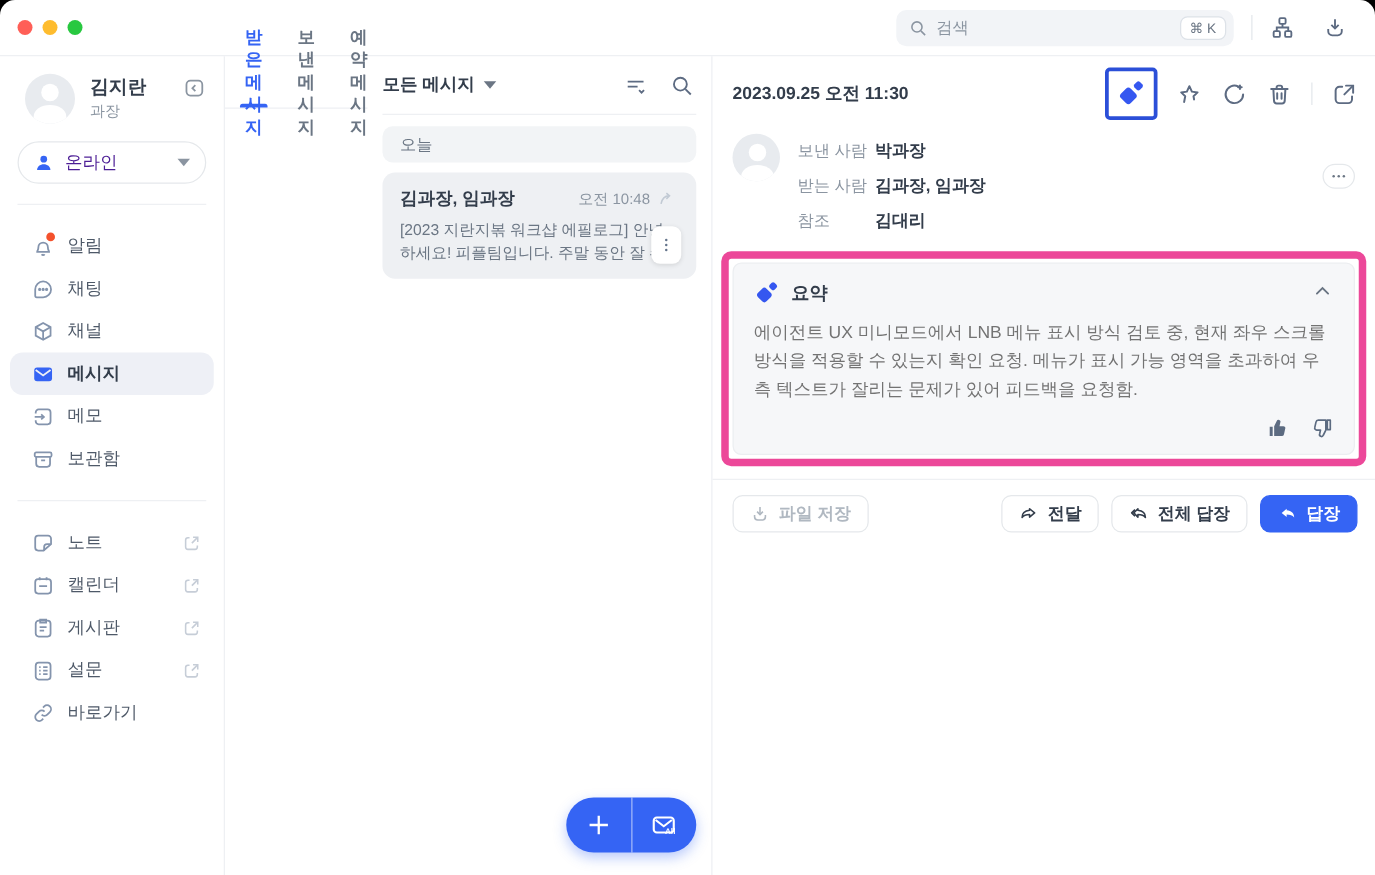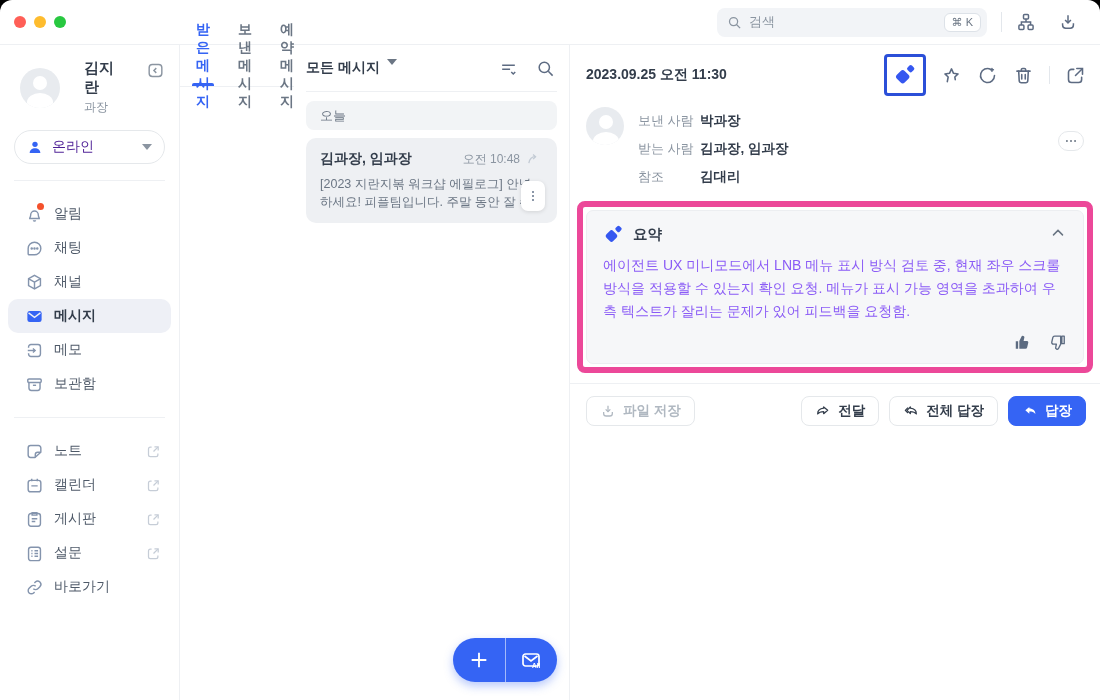--- a/index.html
+++ b/index.html
@@ -19,21 +19,21 @@
   .kbd { background:#fff; border:1px solid #dde2e8; color:#6b7684; border-radius:6px; font-size:11px; padding:2px 7px; white-space:nowrap; }
   .topbar-div { width:1px; height:20px; background:#e3e7ec; margin:0 14px; }
   .topbar-icons { display:flex; gap:22px; align-items:center; color:#5d6b82; margin-right:8px; }
   .icon-btn { cursor:pointer; display:flex; align-items:center; justify-content:center; color:#5d6b82; background:none; border:0; }
 
   
   .main { flex:1; display:flex; min-height:0; }
 
   
   .sidebar { width:180px; flex:0 0 180px; border-right:1px solid #eef0f3; padding:14px 0 0; }
-  .profile { display:flex; align-items:center; padding:0 14px 0 20px; gap:24px; }
+  .profile { display:flex; align-items:center; padding:0 14px 0 20px; gap:12px; }
   .avatar { width:40px; height:40px; border-radius:50%; background:#e8ebef; position:relative; overflow:hidden; flex:0 0 auto; }
   .avatar::before { content:""; position:absolute; width:14px; height:14px; border-radius:50%; background:#fff; left:13px; top:8px; }
   .avatar::after { content:""; position:absolute; width:26px; height:18px; border-radius:50% 50% 0 0; background:#fff; left:7px; top:25px; }
   .profile-meta { flex:1; }
   .profile-name { font-size:15px; font-weight:bold; color:#333d4b; }
   .profile-title { font-size:12px; color:#8b95a1; margin-top:2px; }
   .collapse { color:#8b95a1; align-self:flex-start; margin-top:2px; }
   .status-pill { margin:14px 14px 0; height:34px; border:1px solid #e5e8eb; border-radius:18px; display:flex; align-items:center; padding:0 12px 0 12px; gap:9px; cursor:pointer; }
   .status-label { flex:1; font-size:14px; color:#4c1d95; }
   .caret { width:0; height:0; border-left:5px solid transparent; border-right:5px solid transparent; border-top:6px solid #8b95a1; }
@@ -51,21 +51,21 @@
   .content { flex:1; display:flex; flex-direction:row; min-width:0; }
   .tabbar { height:42px; flex:0 0 42px; border-bottom:1px solid #eef0f3; display:flex; align-items:stretch; padding-left:16px; gap:28px; }
   .tab { display:flex; align-items:center; font-size:14px; color:#6b7684; cursor:pointer; position:relative; font-weight:bold; }
   .tab.active { color:#3564f4; }
   .tab.active::after { content:""; position:absolute; left:-4px; right:-4px; bottom:0; height:3px; background:#3564f4; border-radius:2px 2px 0 0; }
   .cols { flex:1; display:flex; min-height:0; }
 
   
   .listcol { width:276px; flex:0 0 276px; border-right:1px solid #eef0f3; display:flex; flex-direction:column; position:relative; }
   .filter-row { height:46px; display:flex; align-items:center; padding:0 14px 0 12px; gap:16px; }
-  .filter-label { display:flex; align-items:flex-start; gap:7px; font-size:14px; font-weight:bold; color:#333d4b; cursor:pointer; flex:1; }
+  .filter-label { display:flex; align-items:center; gap:7px; font-size:14px; font-weight:bold; color:#333d4b; cursor:pointer; flex:1; }
   .filter-label .caret { border-top-color:#6b7684; }
   .filter-icons { display:flex; gap:18px; color:#4e5968; }
   .list-div { height:1px; background:#eef0f3; margin:0 12px; }
   .section-bar { margin:9px 12px 0; background:#f2f4f6; border-radius:8px; height:29px; display:flex; align-items:center; padding:0 14px; font-size:13px; color:#6b7684; }
   .msg-item { margin:8px 12px 0; background:#eef0f3; border-radius:10px; padding:12px 14px; cursor:pointer; position:relative; }
   .msg-top { display:flex; align-items:center; gap:6px; }
   .msg-sender { flex:1; font-size:14px; font-weight:bold; color:#333d4b; }
   .msg-time { font-size:12px; color:#8b95a1; }
   .msg-reply-ic { color:#c2cad4; }
   .msg-preview { margin-top:7px; font-size:12.5px; line-height:18px; color:#6b7684; height:36px; overflow:hidden; word-break:break-all; }
@@ -87,21 +87,21 @@
   .sender-row { display:flex; height:28px; align-items:center; font-size:13px; }
   .sr-label { width:62px; color:#8b95a1; }
   .sr-value { color:#333d4b; font-weight:bold; font-size:13.5px; }
   .more-pill { align-self:flex-start; margin-top:24px; width:26px; height:20px; border:1px solid #e5e8eb; border-radius:11px; display:flex; align-items:center; justify-content:center; color:#6b7684; cursor:pointer; background:#fff; }
 
   .annot-box { margin:6px 7px 10px; border:6px solid #ec4899; border-radius:8px; padding:3px; }
   .summary-card { background:#f6f7f9; border:1px solid #eceef1; border-radius:7px; padding:13px 16px 11px; }
   .sum-head { display:flex; align-items:center; gap:9px; }
   .sum-title { flex:1; font-size:14.5px; font-weight:bold; color:#333d4b; }
   .sum-chevron { color:#6b7684; cursor:pointer; background:none; border:0; }
-  .sum-text { margin-top:9px; font-size:14px; line-height:23px; color:#8b5cf6; }
+  .sum-text { margin-top:9px; font-size:14px; line-height:23px; color:#737373; }
   .sum-feedback { display:flex; justify-content:flex-end; gap:16px; margin-top:10px; color:#5c6b81; }
   .sum-feedback .icon-btn { color:#5c6b81; }
 
   .body-text { flex:1; padding:8px 16px; font-size:14px; line-height:24px; color:#333d4b; overflow:hidden; }
   .body-line { min-height:24px; }
 
   .detail-footer { flex:0 0 54px; border-top:1px solid #eef0f3; display:flex; align-items:center; padding:0 14px 0 16px; gap:10px; }
   .btn { display:flex; align-items:center; gap:7px; height:30px; padding:0 13px; border-radius:8px; border:1px solid #e5e8eb; background:#fff; font-size:13.5px; font-weight:bold; color:#333d4b; cursor:pointer; font-family:inherit; }
   .btn.disabled { color:#b0b8c1; }
   .btn.primary { background:#3564f4; border-color:#3564f4; color:#fff; }

